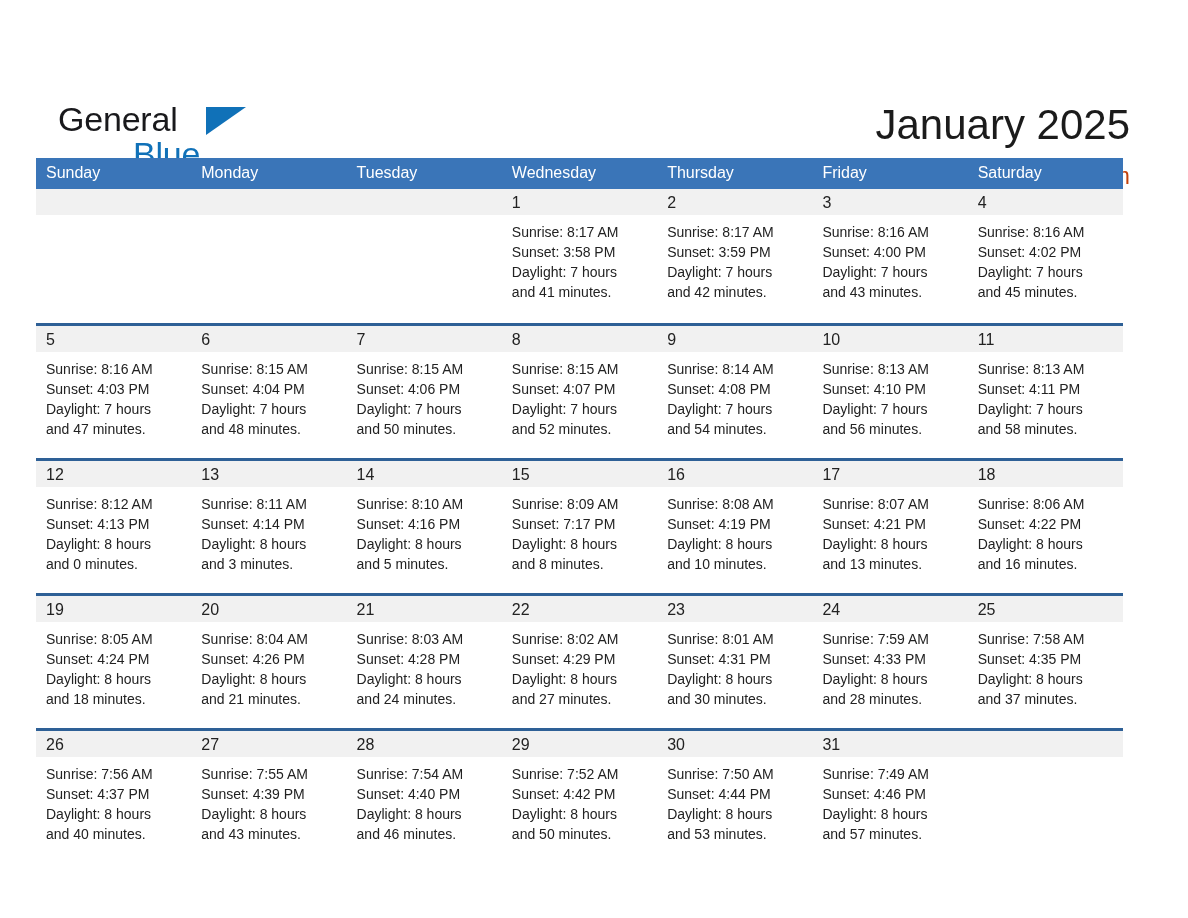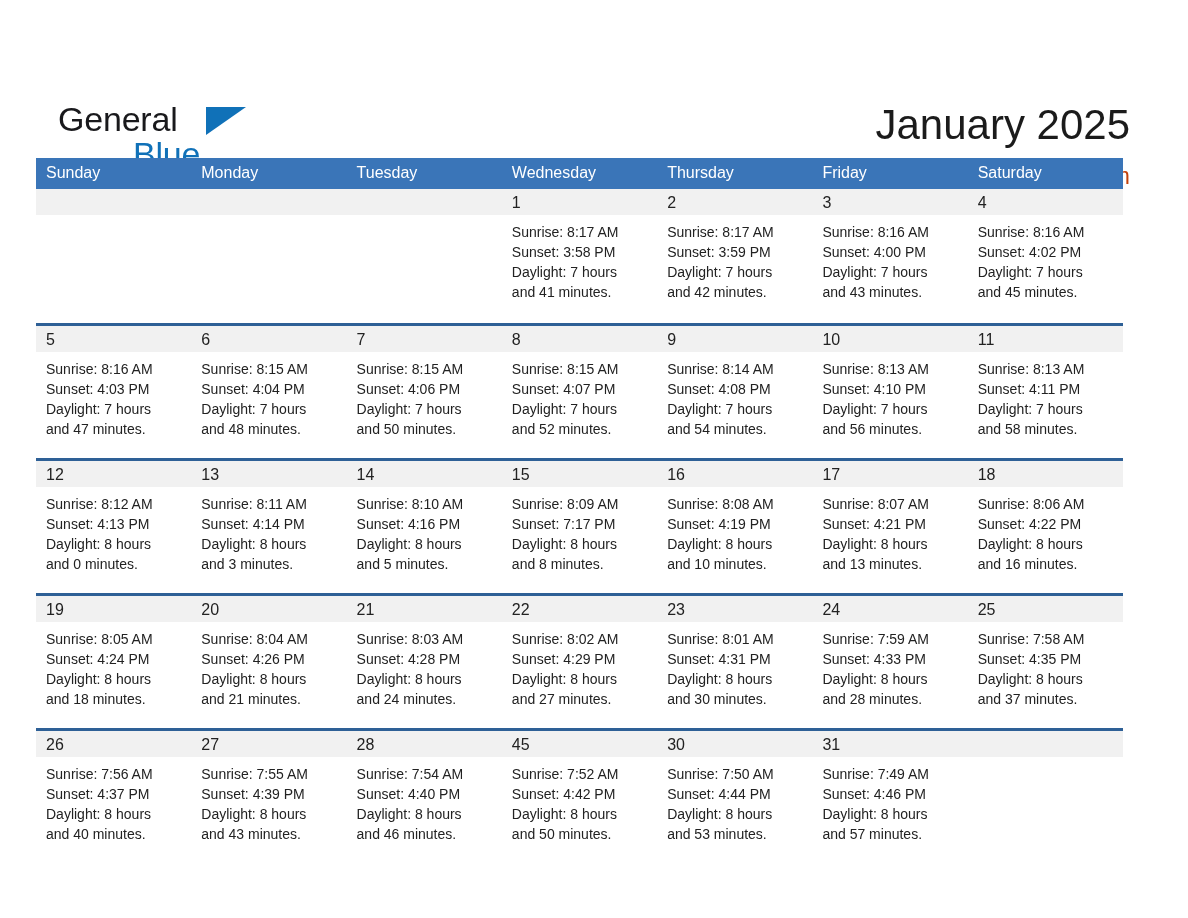--- a/index.html
+++ b/index.html
@@ -434,21 +434,21 @@
           <td>
             <span class="daynum">28</span>
             <span class="cell-body">
               <span>Sunrise: 7:54 AM</span>
               <span>Sunset: 4:40 PM</span>
               <span>Daylight: 8 hours</span>
               <span>and 46 minutes.</span>
             </span>
           </td>
           <td>
-            <span class="daynum">45</span>
+            <span class="daynum">29</span>
             <span class="cell-body">
               <span>Sunrise: 7:52 AM</span>
               <span>Sunset: 4:42 PM</span>
               <span>Daylight: 8 hours</span>
               <span>and 50 minutes.</span>
             </span>
           </td>
           <td>
             <span class="daynum">30</span>
             <span class="cell-body">

